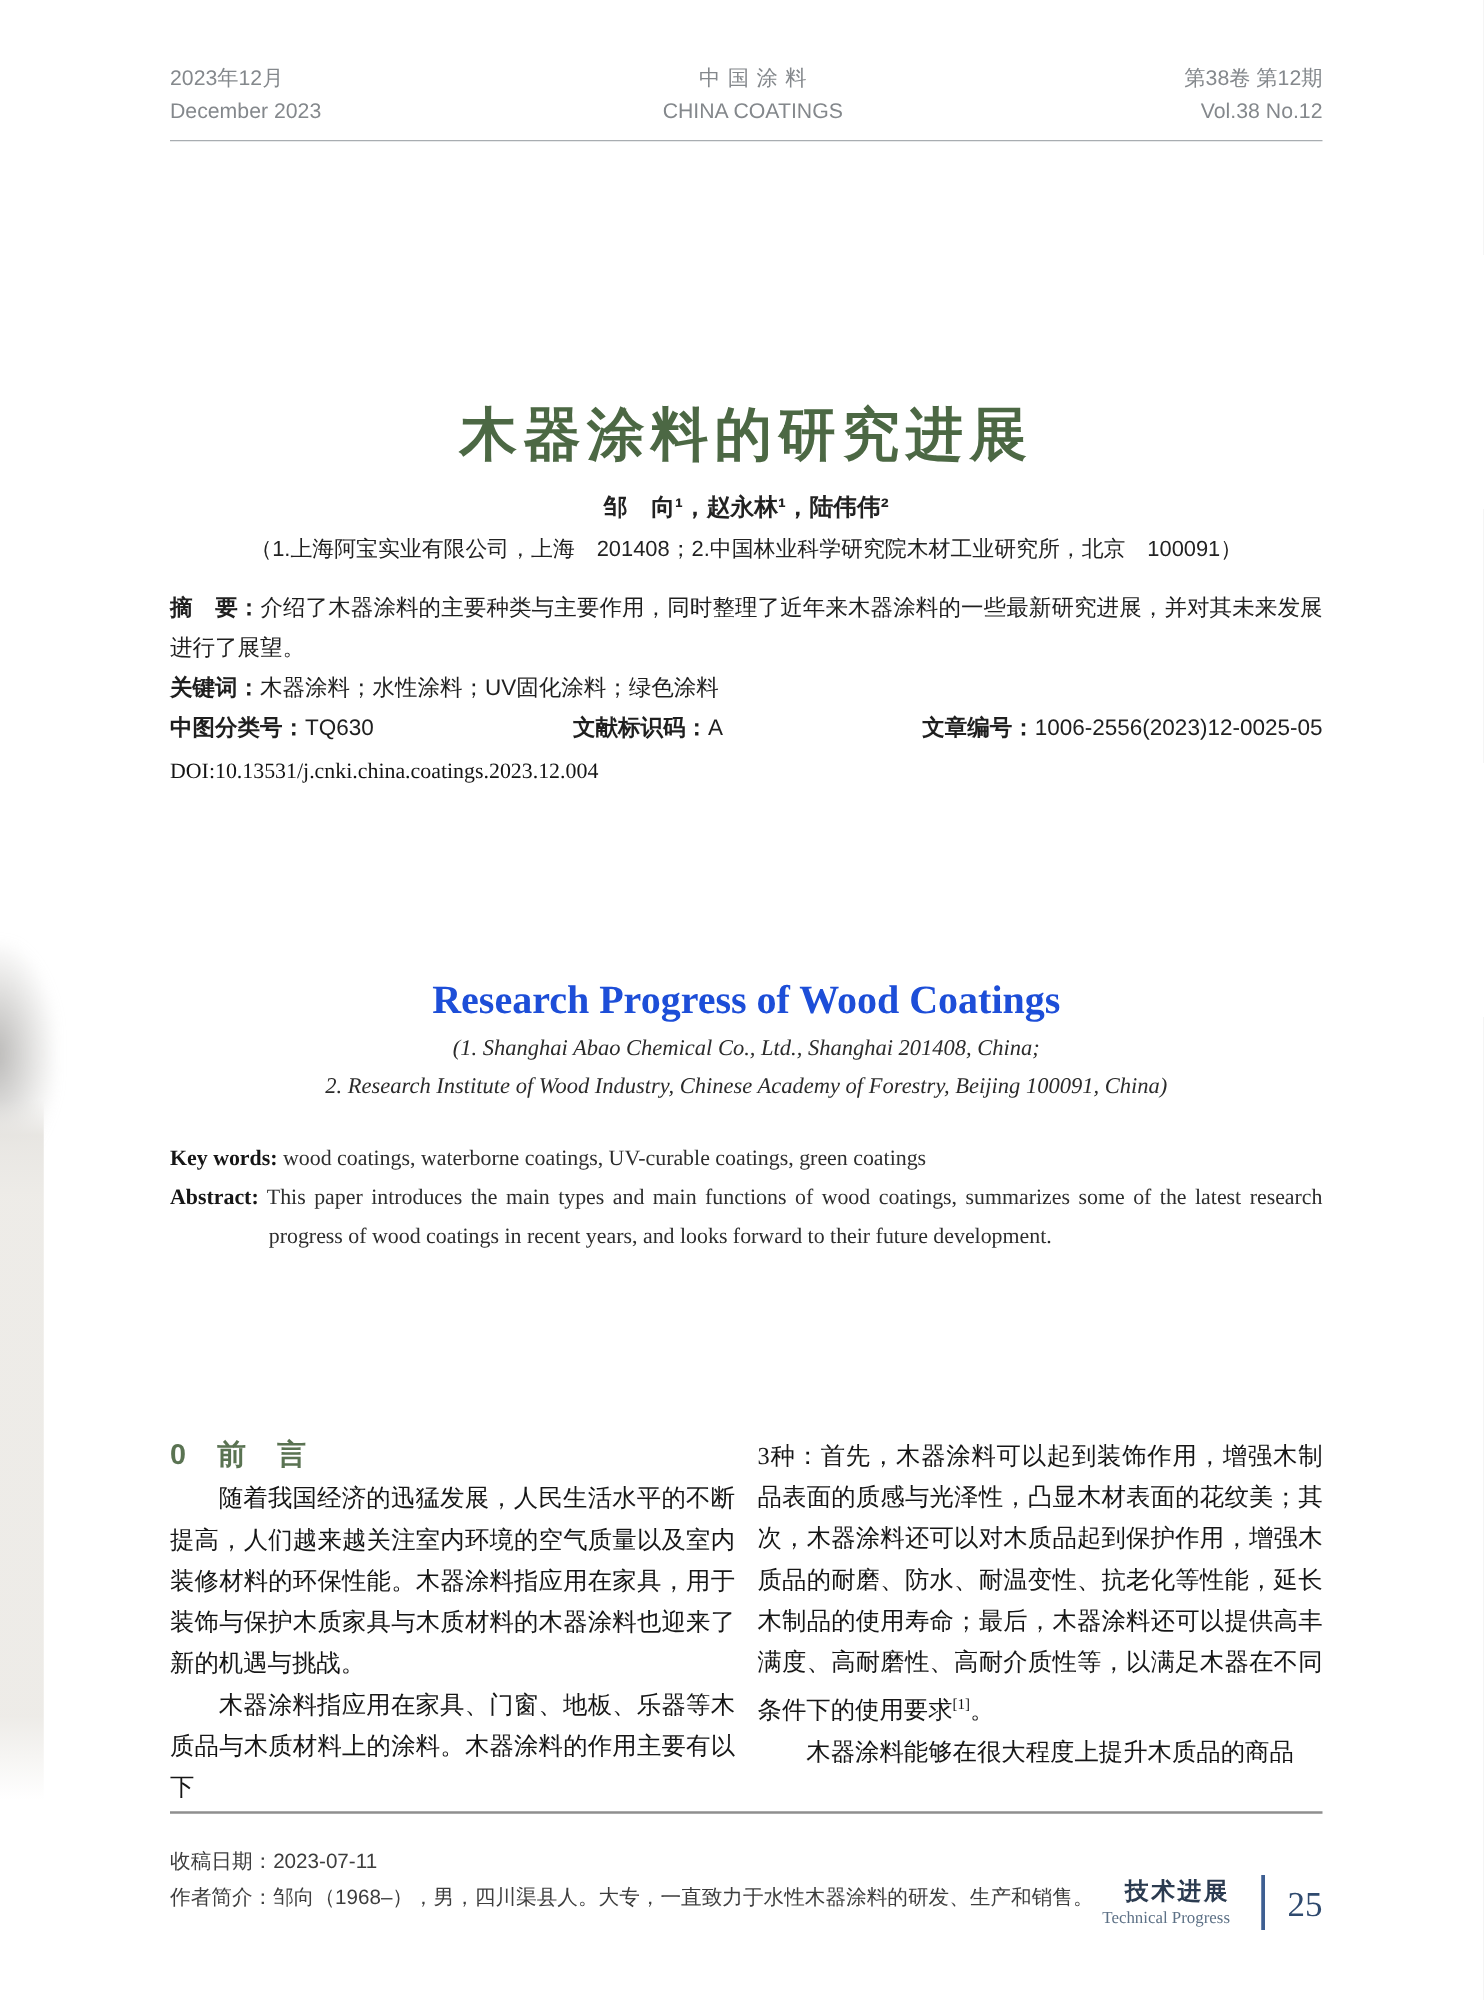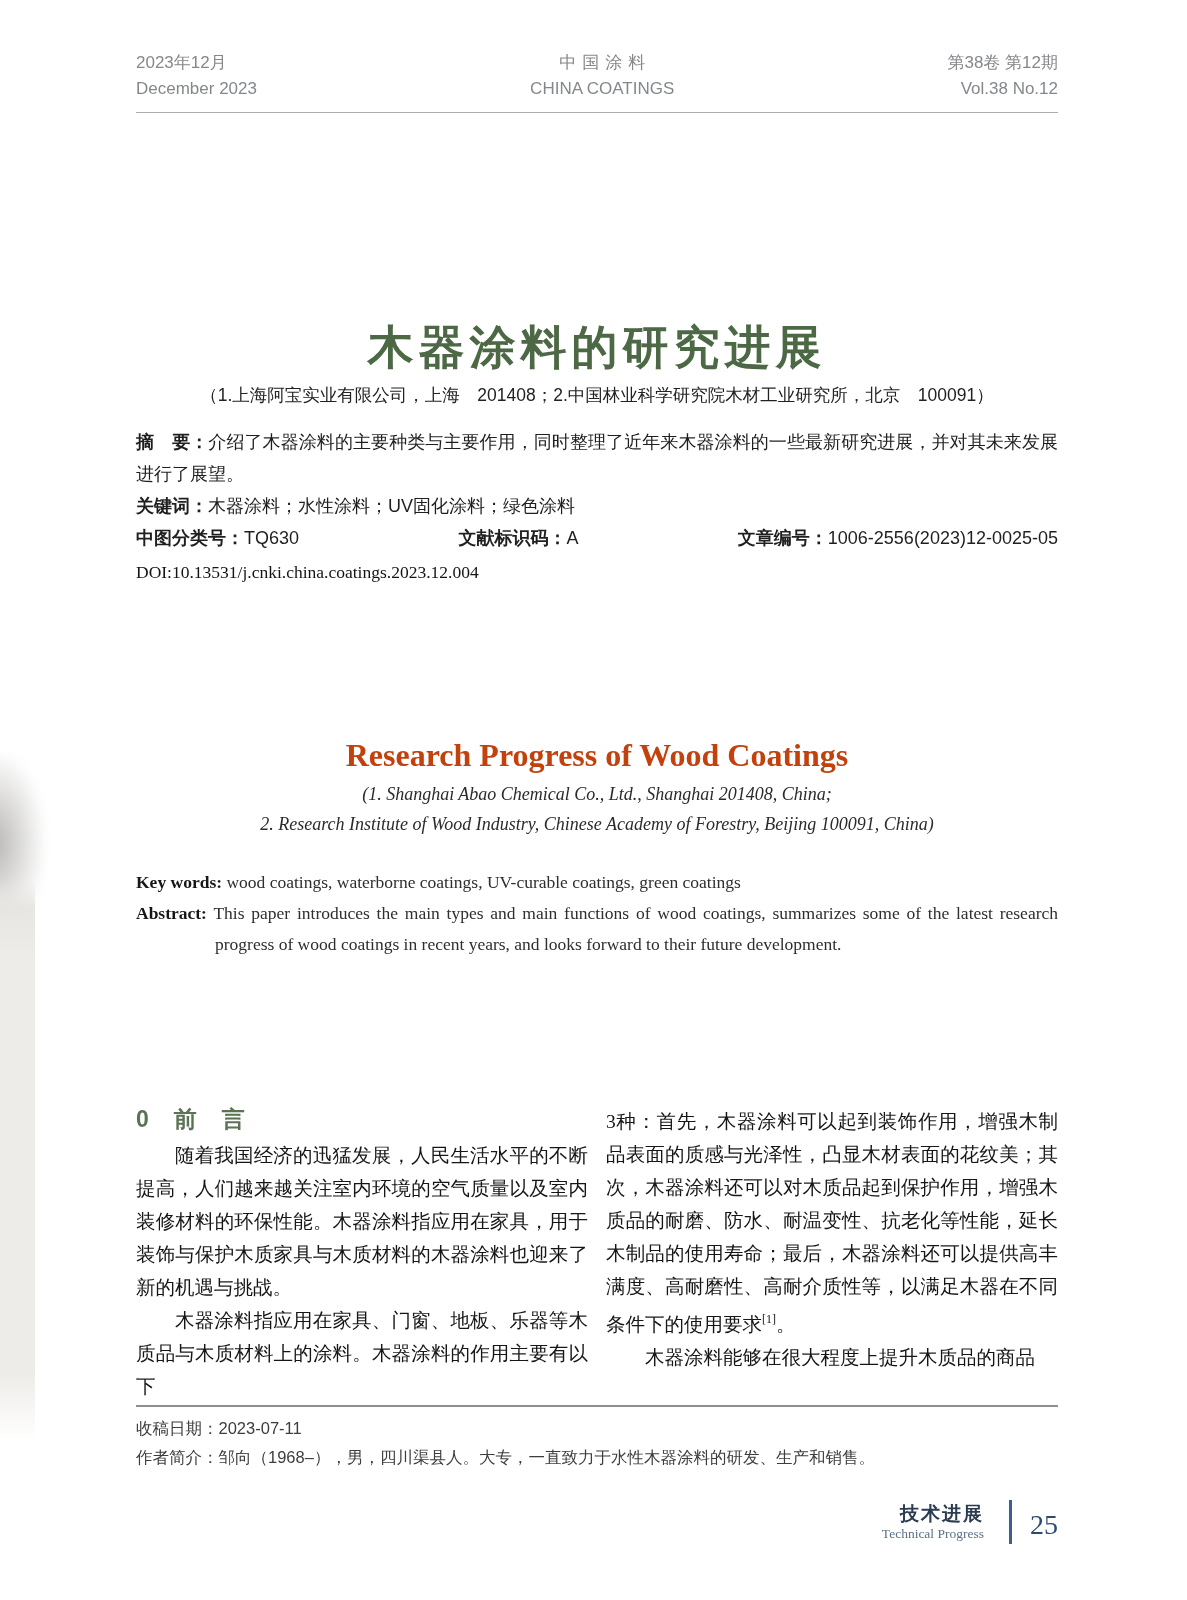--- a/index.html
+++ b/index.html
@@ -63,21 +63,21 @@
   .meta-block { margin-top: 18px; font-size: 18px; line-height: 32px; color: #1f1f1f; }
   .meta-line  { text-align: justify; }
   .meta-label { font-weight: 700; }
   .class-row  { display: flex; justify-content: space-between; line-height: 32px; gap: 44px; }
   .doi { font-family: "Liberation Serif", serif; font-size: 17.5px; line-height: 32px; margin-top: 2px; color: #141414; }
 
   
   .title-en {
     margin-top: 147px; text-align: center;
     font-family: "Liberation Serif", serif;
-    font-size: 32px; font-weight: 700; color: #c2410c; line-height: 40px;
+    font-size: 32px; font-weight: 700; color: #1d4ed8; line-height: 40px;
   }
   .authors-en {
     margin-top: 24px; text-align: center;
     font-size: 17px; color: #56595d; line-height: 24px;
   }
   .affil-en {
     text-align: center; font-family: "Liberation Serif", serif; font-style: italic;
     font-size: 18px; color: #2b2b2b; line-height: 30px;
   }
   .affil-en.first { margin-top: 4px; }
@@ -99,21 +99,21 @@
   .bp {
     font-family: "Liberation Serif", serif;
     font-size: 19.5px; line-height: 33px; color: #161616;
     text-align: justify;
   }
   .bp.indent { text-indent: 2em; }
   .ref { font-size: 12px; }
 
   
   .footnote {
-    margin-top: 2px; border-top: 2px solid #8f8f8f; padding-top: 7px;
+    margin-top: 2px; border-top: 2px solid #8f8f8f; padding-top: 24px;
     font-size: 16.5px; color: #3d3d3d; line-height: 29px;
   }
 
   
   .page-footer {
     position: absolute; right: 129px; top: 1500px;
     display: flex; align-items: center;
   }
   .pf-section { text-align: right; padding-right: 25px; }
   .pf-cn { font-size: 19px; font-weight: 700; color: #2b3b50; letter-spacing: 2px; line-height: 22px; }
@@ -142,20 +142,21 @@
         <div class="jh-cn-spaced">中国涂料</div>
         <div>CHINA COATINGS</div>
       </div>
       <div class="jh-col right">
         <div>第38卷 第12期</div>
         <div>Vol.38 No.12</div>
       </div>
     </div>
 
     <h1 class="title-cn">木器涂料的研究进展</h1>
+    <div class="authors-cn">邹　向¹，赵永林¹，陆伟伟²</div>
     <div class="affil-cn">（1.上海阿宝实业有限公司，上海　201408；2.中国林业科学研究院木材工业研究所，北京　100091）</div>
 
     <div class="meta-block">
       <p class="meta-line"><b class="meta-label">摘　要：</b><span>介绍了木器涂料的主要种类与主要作用，同时整理了近年来木器涂料的一些最新研究进展，并对其未来发展进行了展望。</span></p>
       <p class="meta-line"><b class="meta-label">关键词：</b><span>木器涂料；水性涂料；UV固化涂料；绿色涂料</span></p>
       <div class="class-row">
         <span><b class="meta-label">中图分类号：</b><span>TQ630</span></span>
         <span><b class="meta-label">文献标识码：</b><span>A</span></span>
         <span><b class="meta-label">文章编号：</b><span>1006-2556(2023)12-0025-05</span></span>
       </div>

